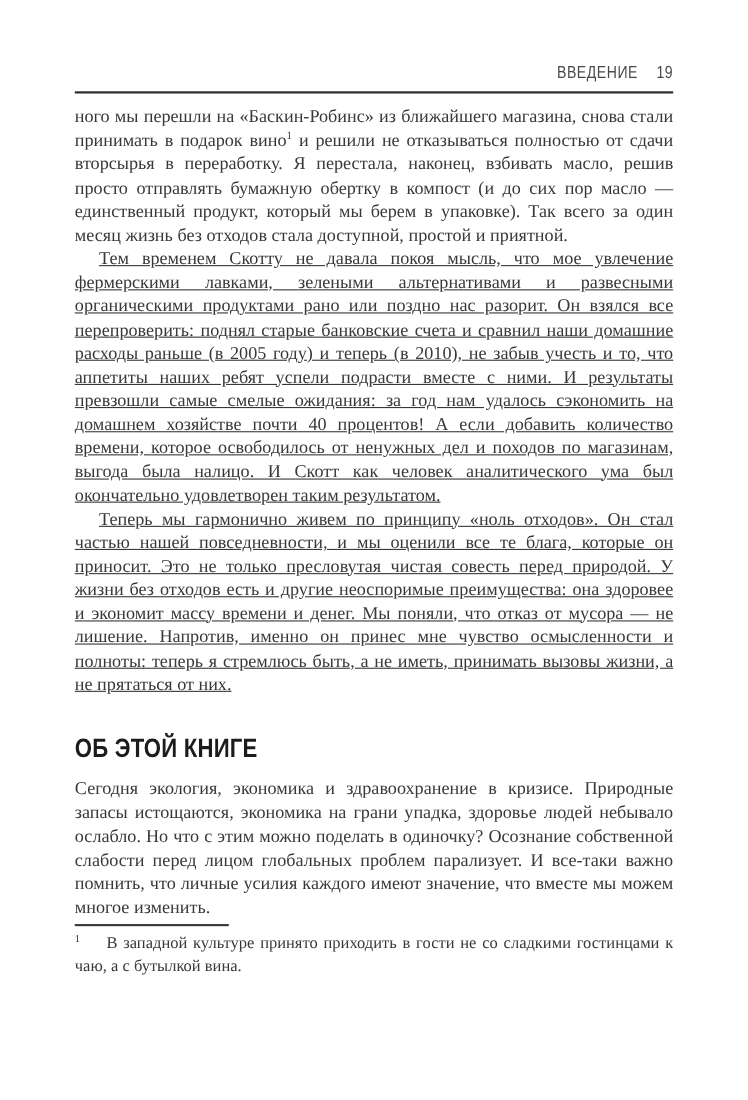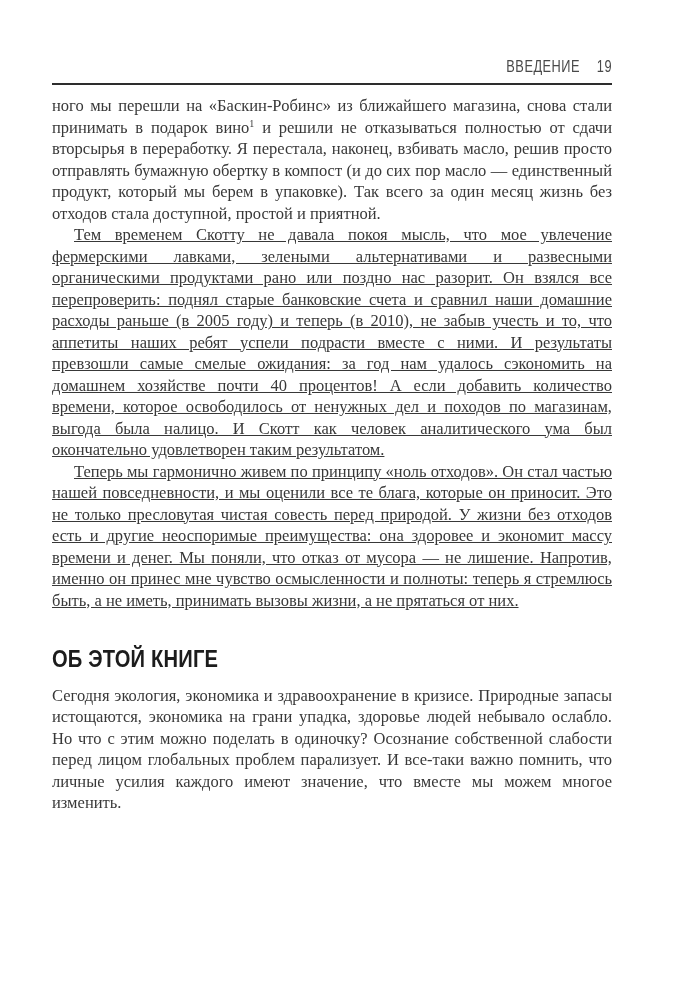--- a/index.html
+++ b/index.html
@@ -5,21 +5,21 @@
   html, body {
     margin: 0;
     padding: 0;
     background: #ffffff;
   }
   .page {
     position: relative;
     width: 680px;
     height: 1000px;
     box-sizing: border-box;
-    padding: 58px 68px 0 52px;
+    padding: 58px 68px 0 68px;
     background: #ffffff;
     overflow: hidden;
   }
   
   .running-head {
     display: flex;
     justify-content: flex-end;
     align-items: baseline;
     gap: 21px;
     font-family: "Liberation Sans", "DejaVu Sans", sans-serif;
@@ -109,14 +109,18 @@
     <p class="body-para ind">Тем временем Скотту не давала покоя мысль, что мое увлечение фермерскими лавками, зелеными альтернативами и развесными органическими продуктами рано или поздно нас разорит. Он взялся все перепроверить: поднял старые банковские счета и сравнил наши домашние расходы раньше (в 2005 году) и теперь (в 2010), не забыв учесть и то, что аппетиты наших ребят успели подрасти вместе с ними. И результаты превзошли самые смелые ожидания: за год нам удалось сэкономить на домашнем хозяйстве почти 40 процентов! А если добавить количество времени, которое освободилось от ненужных дел и походов по магазинам, выгода была налицо. И Скотт как человек аналитического ума был окончательно удовлетворен таким результатом.</p>
 
     <p class="body-para ind">Теперь мы гармонично живем по принципу «ноль отходов». Он стал частью нашей повседневности, и мы оценили все те блага, которые он приносит. Это не только пресловутая чистая совесть перед природой. У жизни без отходов есть и другие неоспоримые преимущества: она здоровее и экономит массу времени и денег. Мы поняли, что отказ от мусора — не лишение. Напротив, именно он принес мне чувство осмысленности и полноты: теперь я стремлюсь быть, а не иметь, принимать вызовы жизни, а не прятаться от них.</p>
 
     <h2 class="section-heading">ОБ ЭТОЙ КНИГЕ</h2>
 
     <p class="body-para">Сегодня экология, экономика и здравоохранение в кризисе. Природные запасы истощаются, экономика на грани упадка, здоровье людей небывало ослабло. Но что с этим можно поделать в одиночку? Осознание собственной слабости перед лицом глобальных проблем парализует. И все-таки важно помнить, что личные усилия каждого имеют значение, что вместе мы можем многое изменить.</p>
 
   </main>
 
+  <footer class="footnote">
+    <div class="fn-rule"></div>
+    <p class="fn-text"><sup class="fn-marker">1</sup><span>В западной культуре принято приходить в гости не со сладкими гостинцами к чаю, а с бутылкой вина.</span></p>
+  </footer>
 
 </div>
 
 </body></html>

